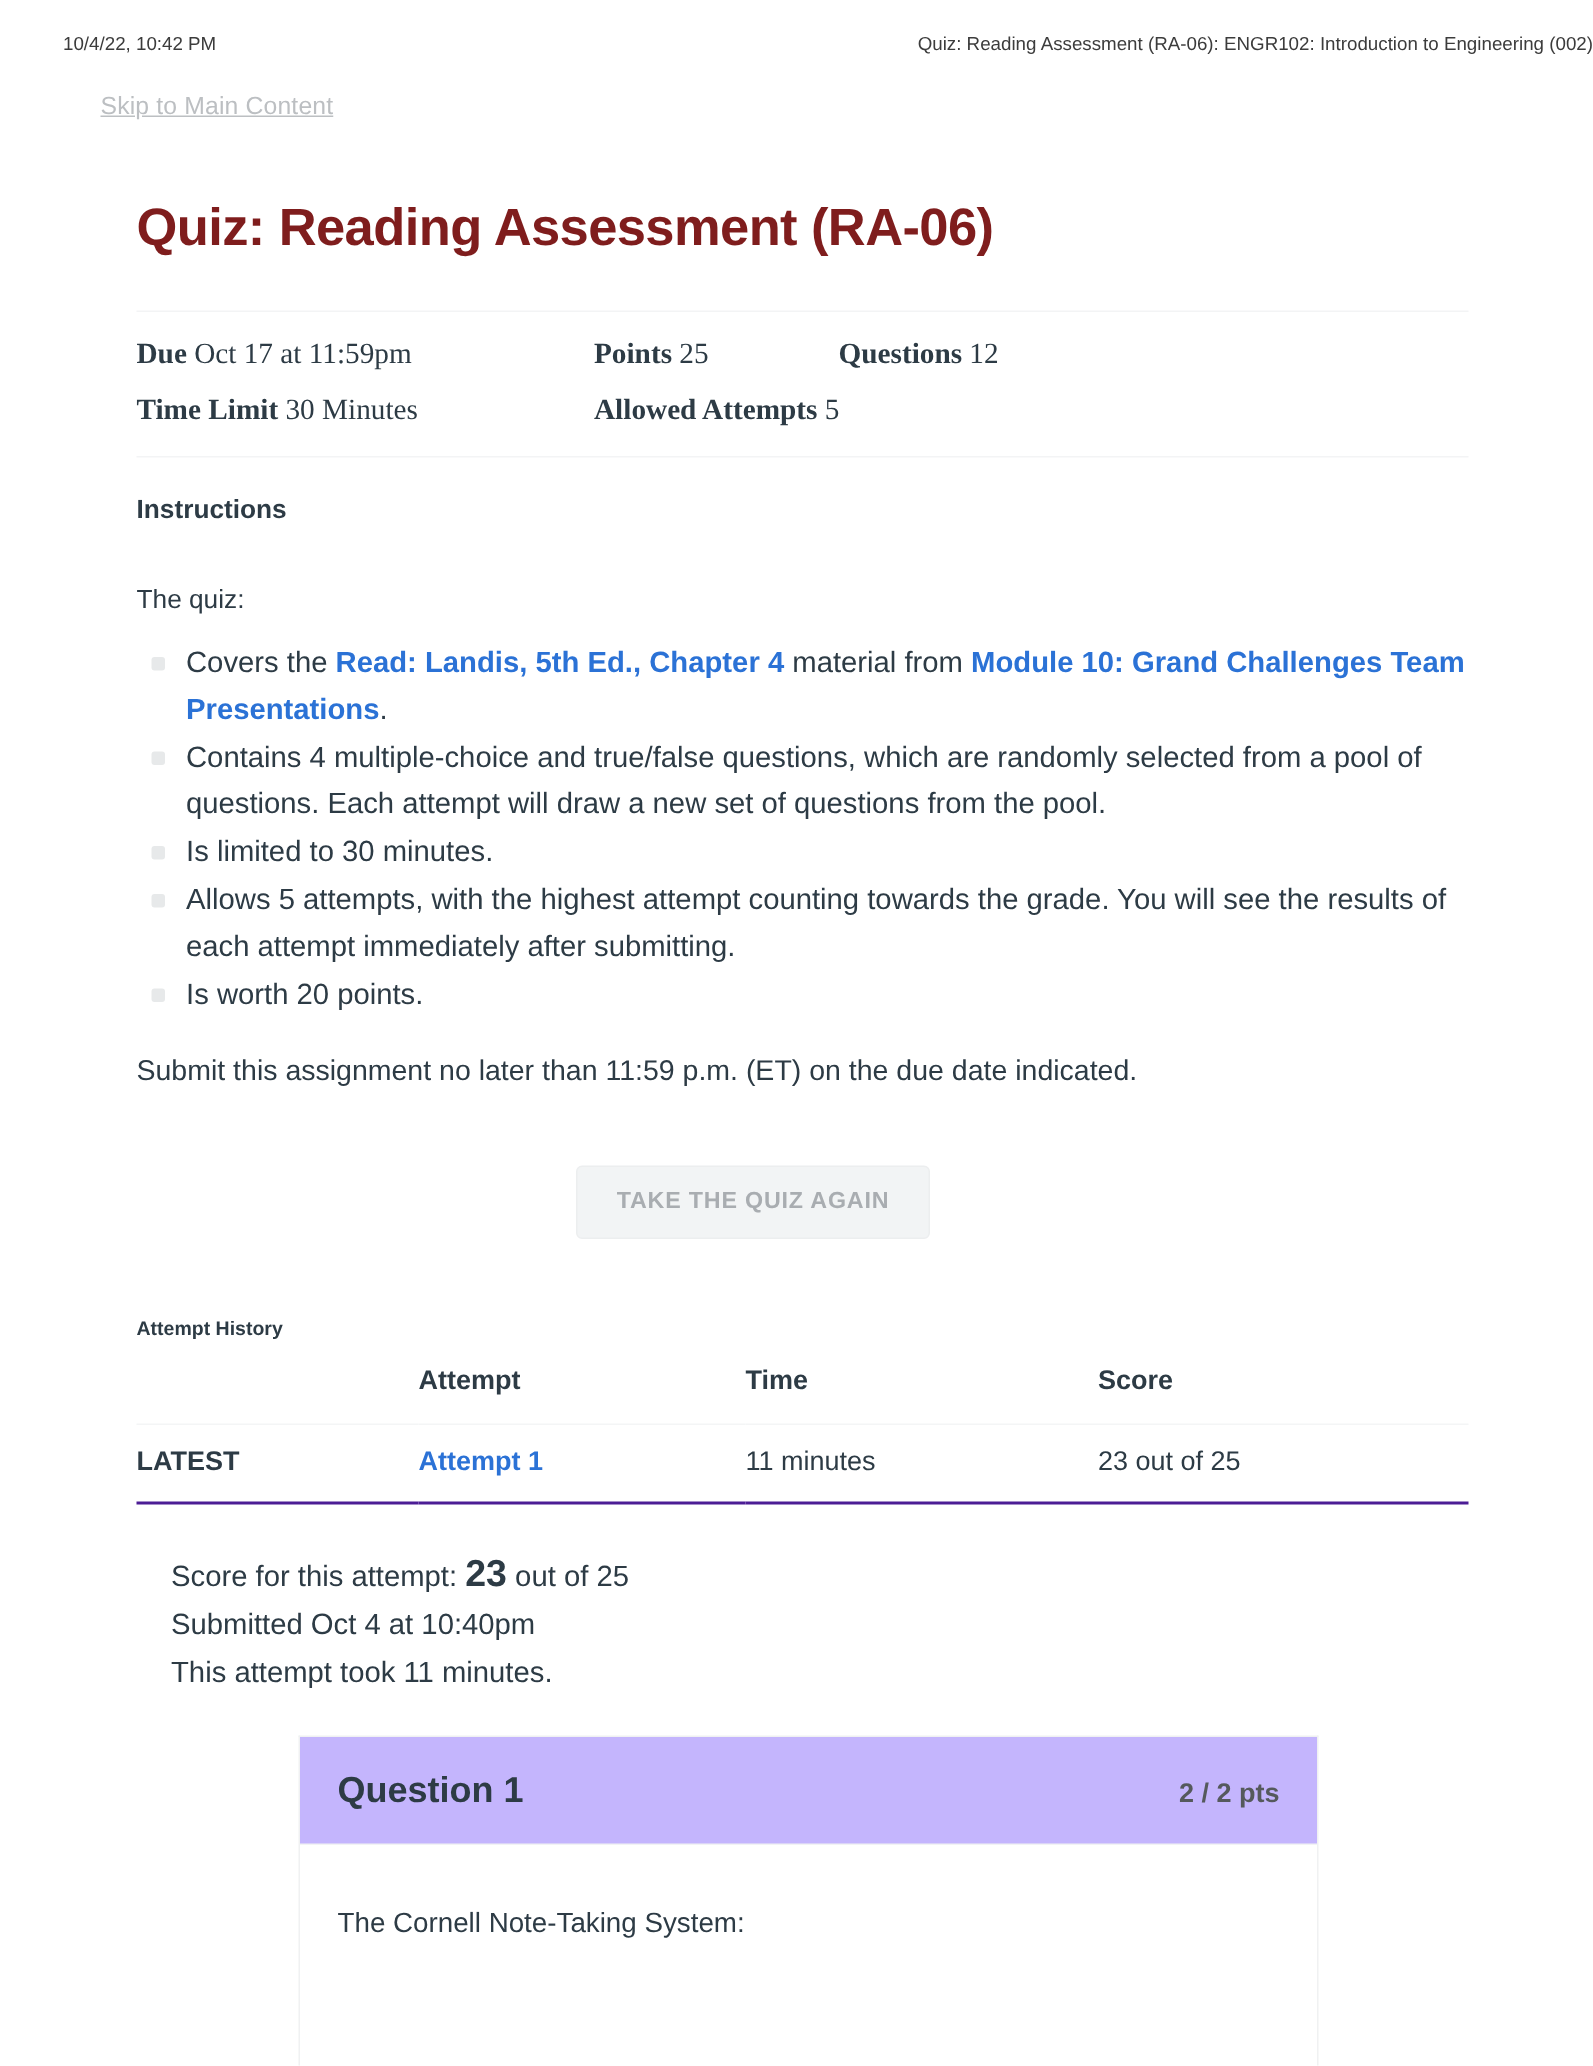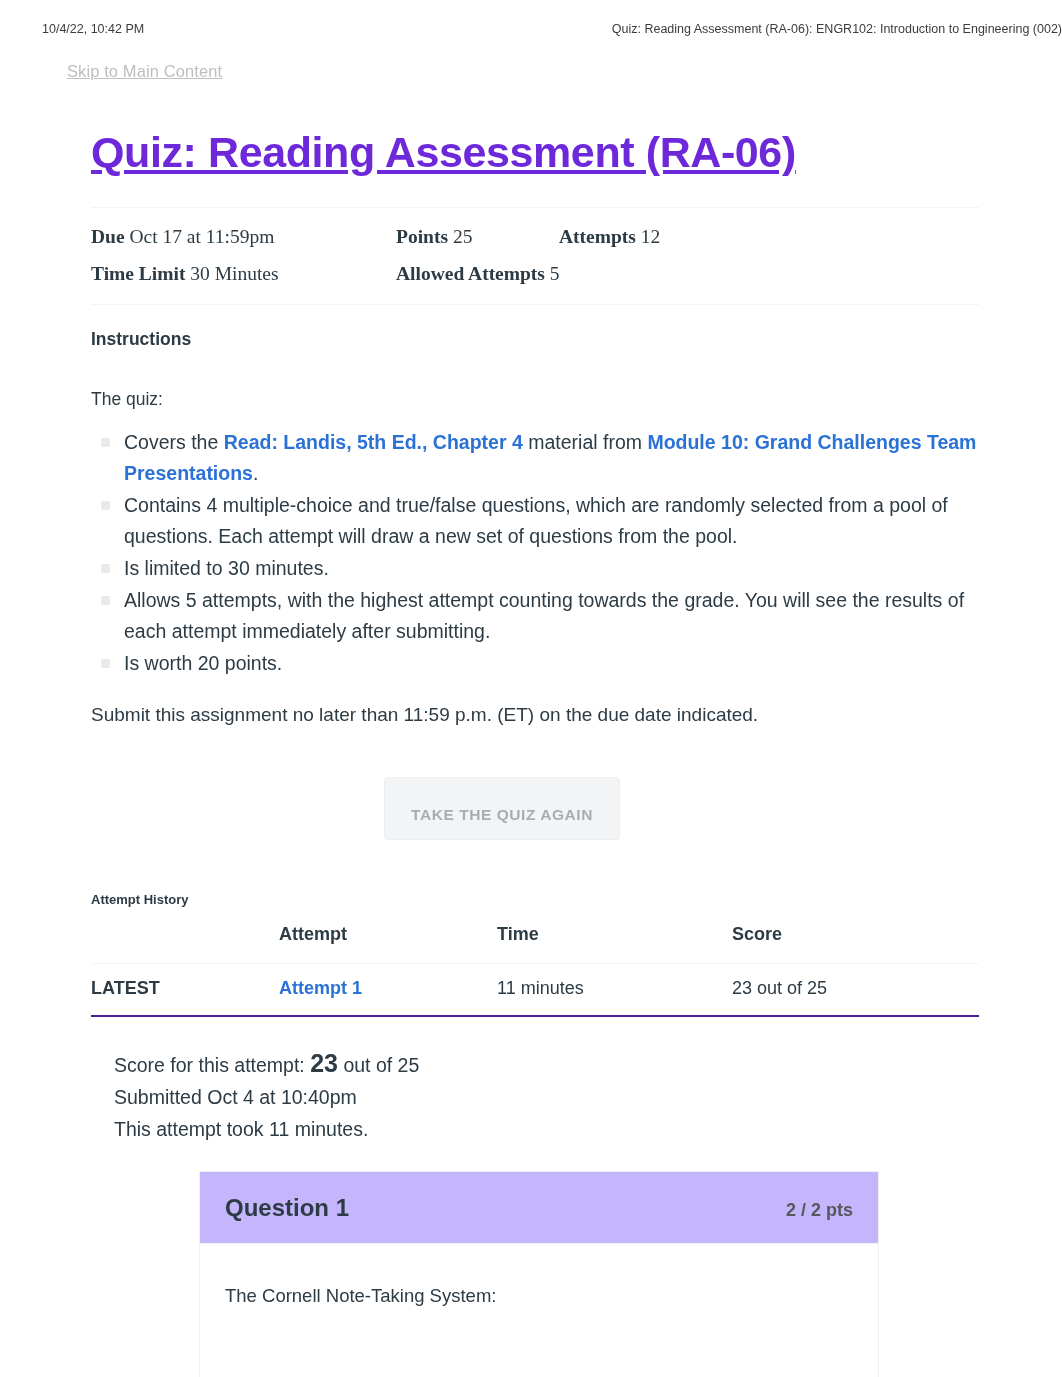--- a/index.html
+++ b/index.html
@@ -53,26 +53,25 @@
   
   .content {
     position: absolute;
     top: 130px;
     left: 91px;
     width: 888px;
   }
 
   h1.quiz-title {
     margin: 0;
-    font-size: 43px;
+    font-size: 35px;
     line-height: 44px;
     font-weight: 700;
     letter-spacing: -.4px;
-    color: #6d28d9;
-    text-decoration: underline;
+    color: #7f1d1d;
   }
 
   .meta-block {
     margin-top: 33px;
     position: relative;
   }
   .meta-rule {
     height: 1px;
     background: #f3f4f5;
     width: 888px;
@@ -153,21 +152,21 @@
   }
   .btn-take-again {
     display: inline-block;
     background: #f2f4f5;
     border: 1px solid #eceeef;
     border-radius: 4px;
     color: #a9adb1;
     font-size: 15.5px;
     font-weight: 700;
     letter-spacing: .55px;
-    padding: 28px 26px 15px 26px;
+    padding: 14px 26px 15px 26px;
     text-transform: uppercase;
     cursor: default;
   }
 
   .attempt-head {
     margin-top: 52px;
     font-size: 13px;
     font-weight: 700;
     color: #2d3b45;
   }
@@ -261,21 +260,21 @@
 <a class="skip-link" href="#">Skip to Main Content</a>
 
 <div class="content">
 
   <h1 class="quiz-title">Quiz: Reading Assessment (RA-06)</h1>
 
   <div class="meta-block">
     <div class="meta-rule"></div>
     <div class="meta-rows">
       <div class="meta-row">
-        <span class="meta-cell meta-c1"><span class="lbl">Due</span> <span class="val">Oct 17 at 11:59pm</span></span><span class="meta-cell meta-c2"><span class="lbl">Points</span> <span class="val">25</span></span><span class="meta-cell"><span class="lbl">Attempts</span> <span class="val">12</span></span>
+        <span class="meta-cell meta-c1"><span class="lbl">Due</span> <span class="val">Oct 17 at 11:59pm</span></span><span class="meta-cell meta-c2"><span class="lbl">Points</span> <span class="val">25</span></span><span class="meta-cell"><span class="lbl">Questions</span> <span class="val">12</span></span>
       </div>
       <div class="meta-row">
         <span class="meta-cell meta-c1"><span class="lbl">Time Limit</span> <span class="val">30 Minutes</span></span><span class="meta-cell"><span class="lbl">Allowed Attempts</span> <span class="val">5</span></span>
       </div>
     </div>
     <div class="meta-rule"></div>
   </div>
 
   <div class="section-head">Instructions</div>
 

